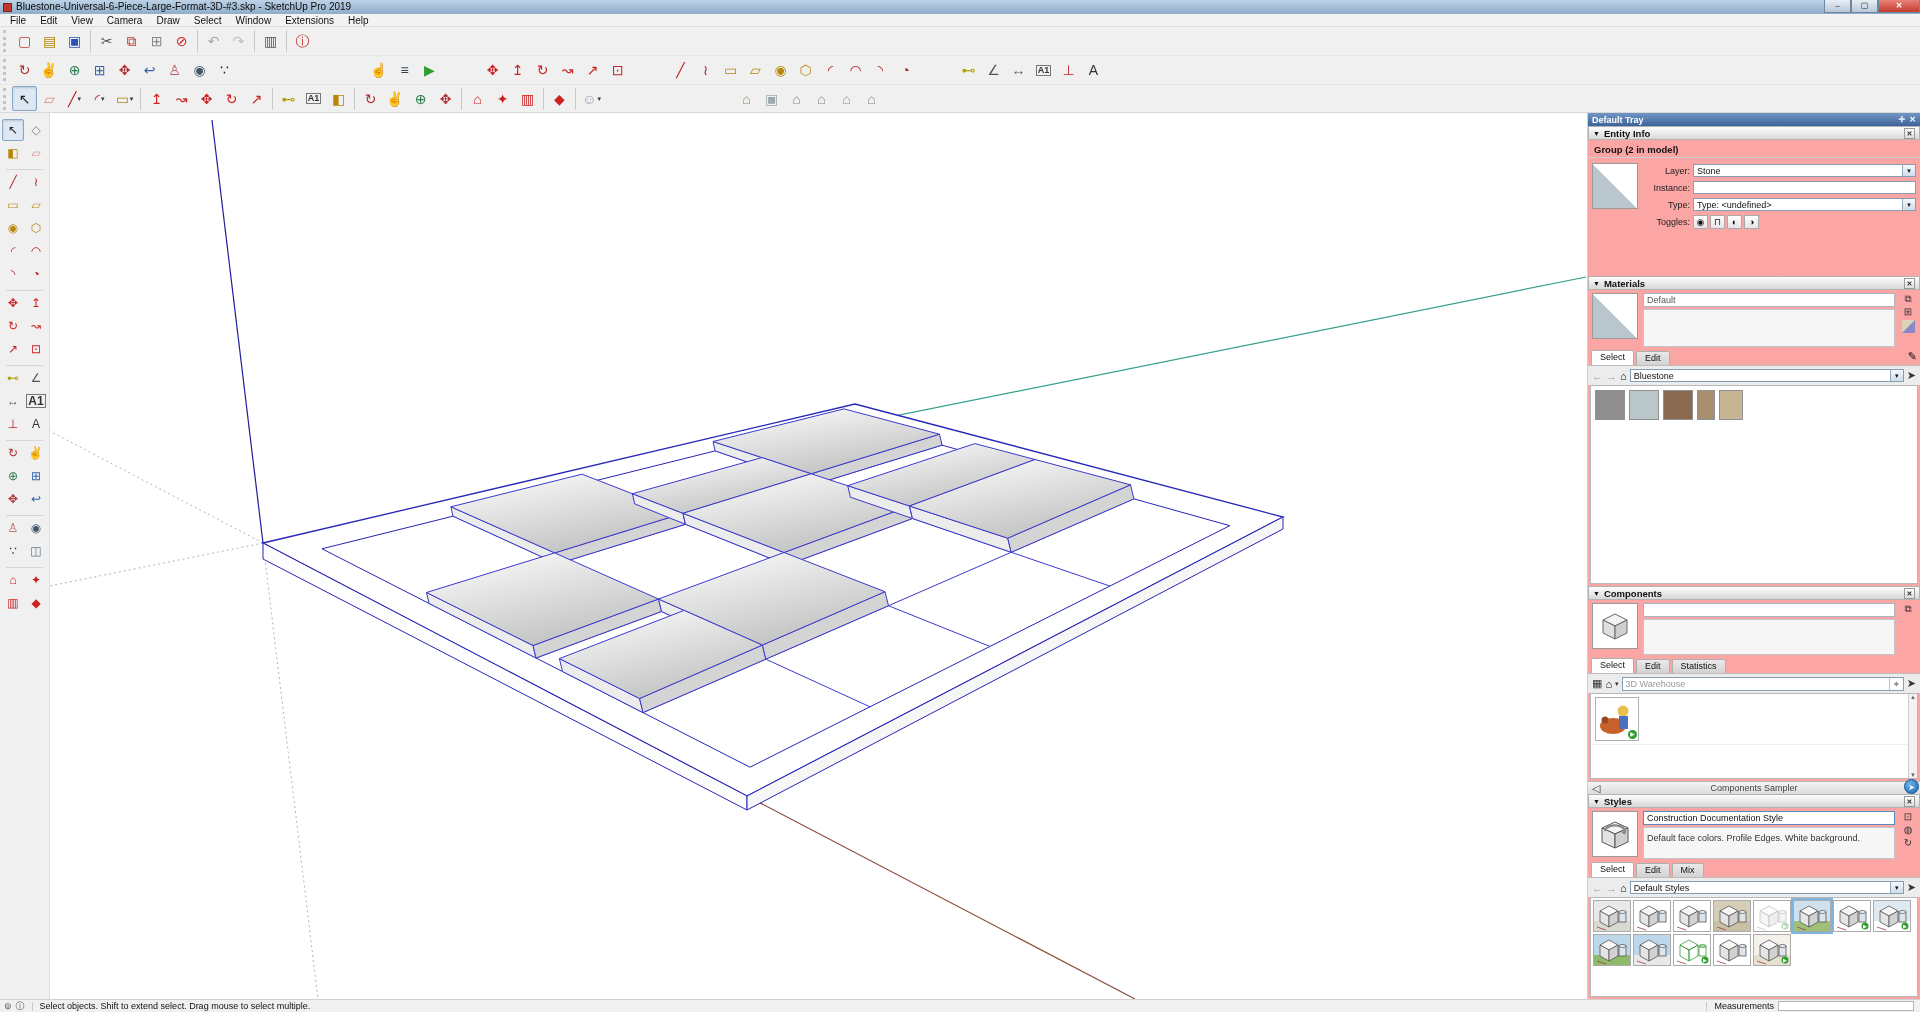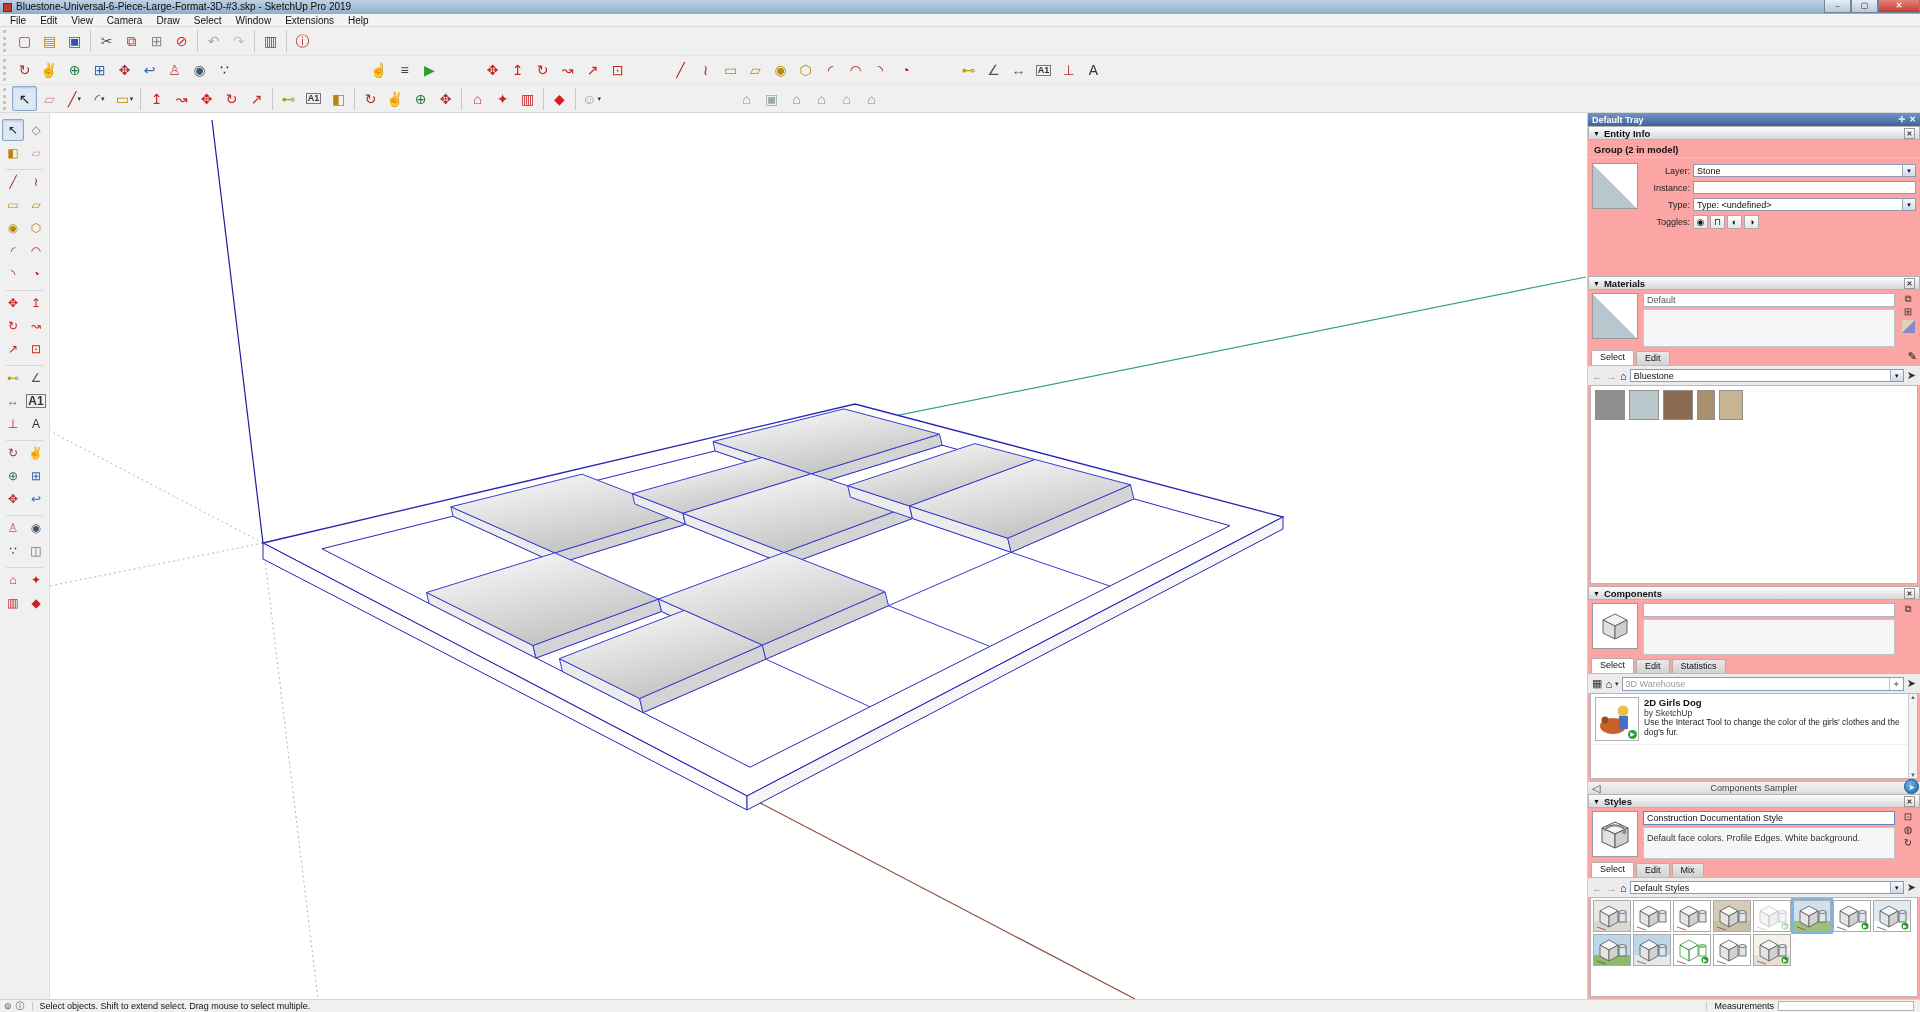--- a/index.html
+++ b/index.html
@@ -735,25 +735,20 @@
     </div>
     <div class="listarea" id="comp-list">
       <div class="resitem">
           <div class="resthumb"><svg width="42" height="42" viewBox="0 0 42 42">
               <rect width="42" height="42" fill="#ffffff"></rect>
               <ellipse cx="17" cy="28" rx="13" ry="8" fill="#c8622a"></ellipse>
               <circle cx="27" cy="13" r="5.5" fill="#e8c050"></circle>
               <rect x="23" y="18" width="9" height="13" fill="#4a6fc0"></rect>
               <circle cx="9" cy="22" r="3.5" fill="#9a4a20"></circle>
             </svg><span class="badge">▶</span></div>
-          <div class="restext">
-            <div class="restitle">2D Girls Dog</div>
-            <div class="resauthor">by SketchUp</div>
-            <div class="resdesc">Use the Interact Tool to change the color of the girls' clothes and the dog's fur.</div>
-          </div>
         </div>
         <div class="scrollstrip">
         <span>▲</span>
         <span>▼</span>
       </div>
     </div>
     <div class="samplerbar">
       <span class="navbtn en">◁</span>
       <span class="sp"></span>
       <span class="sampler-title">Components Sampler</span>

